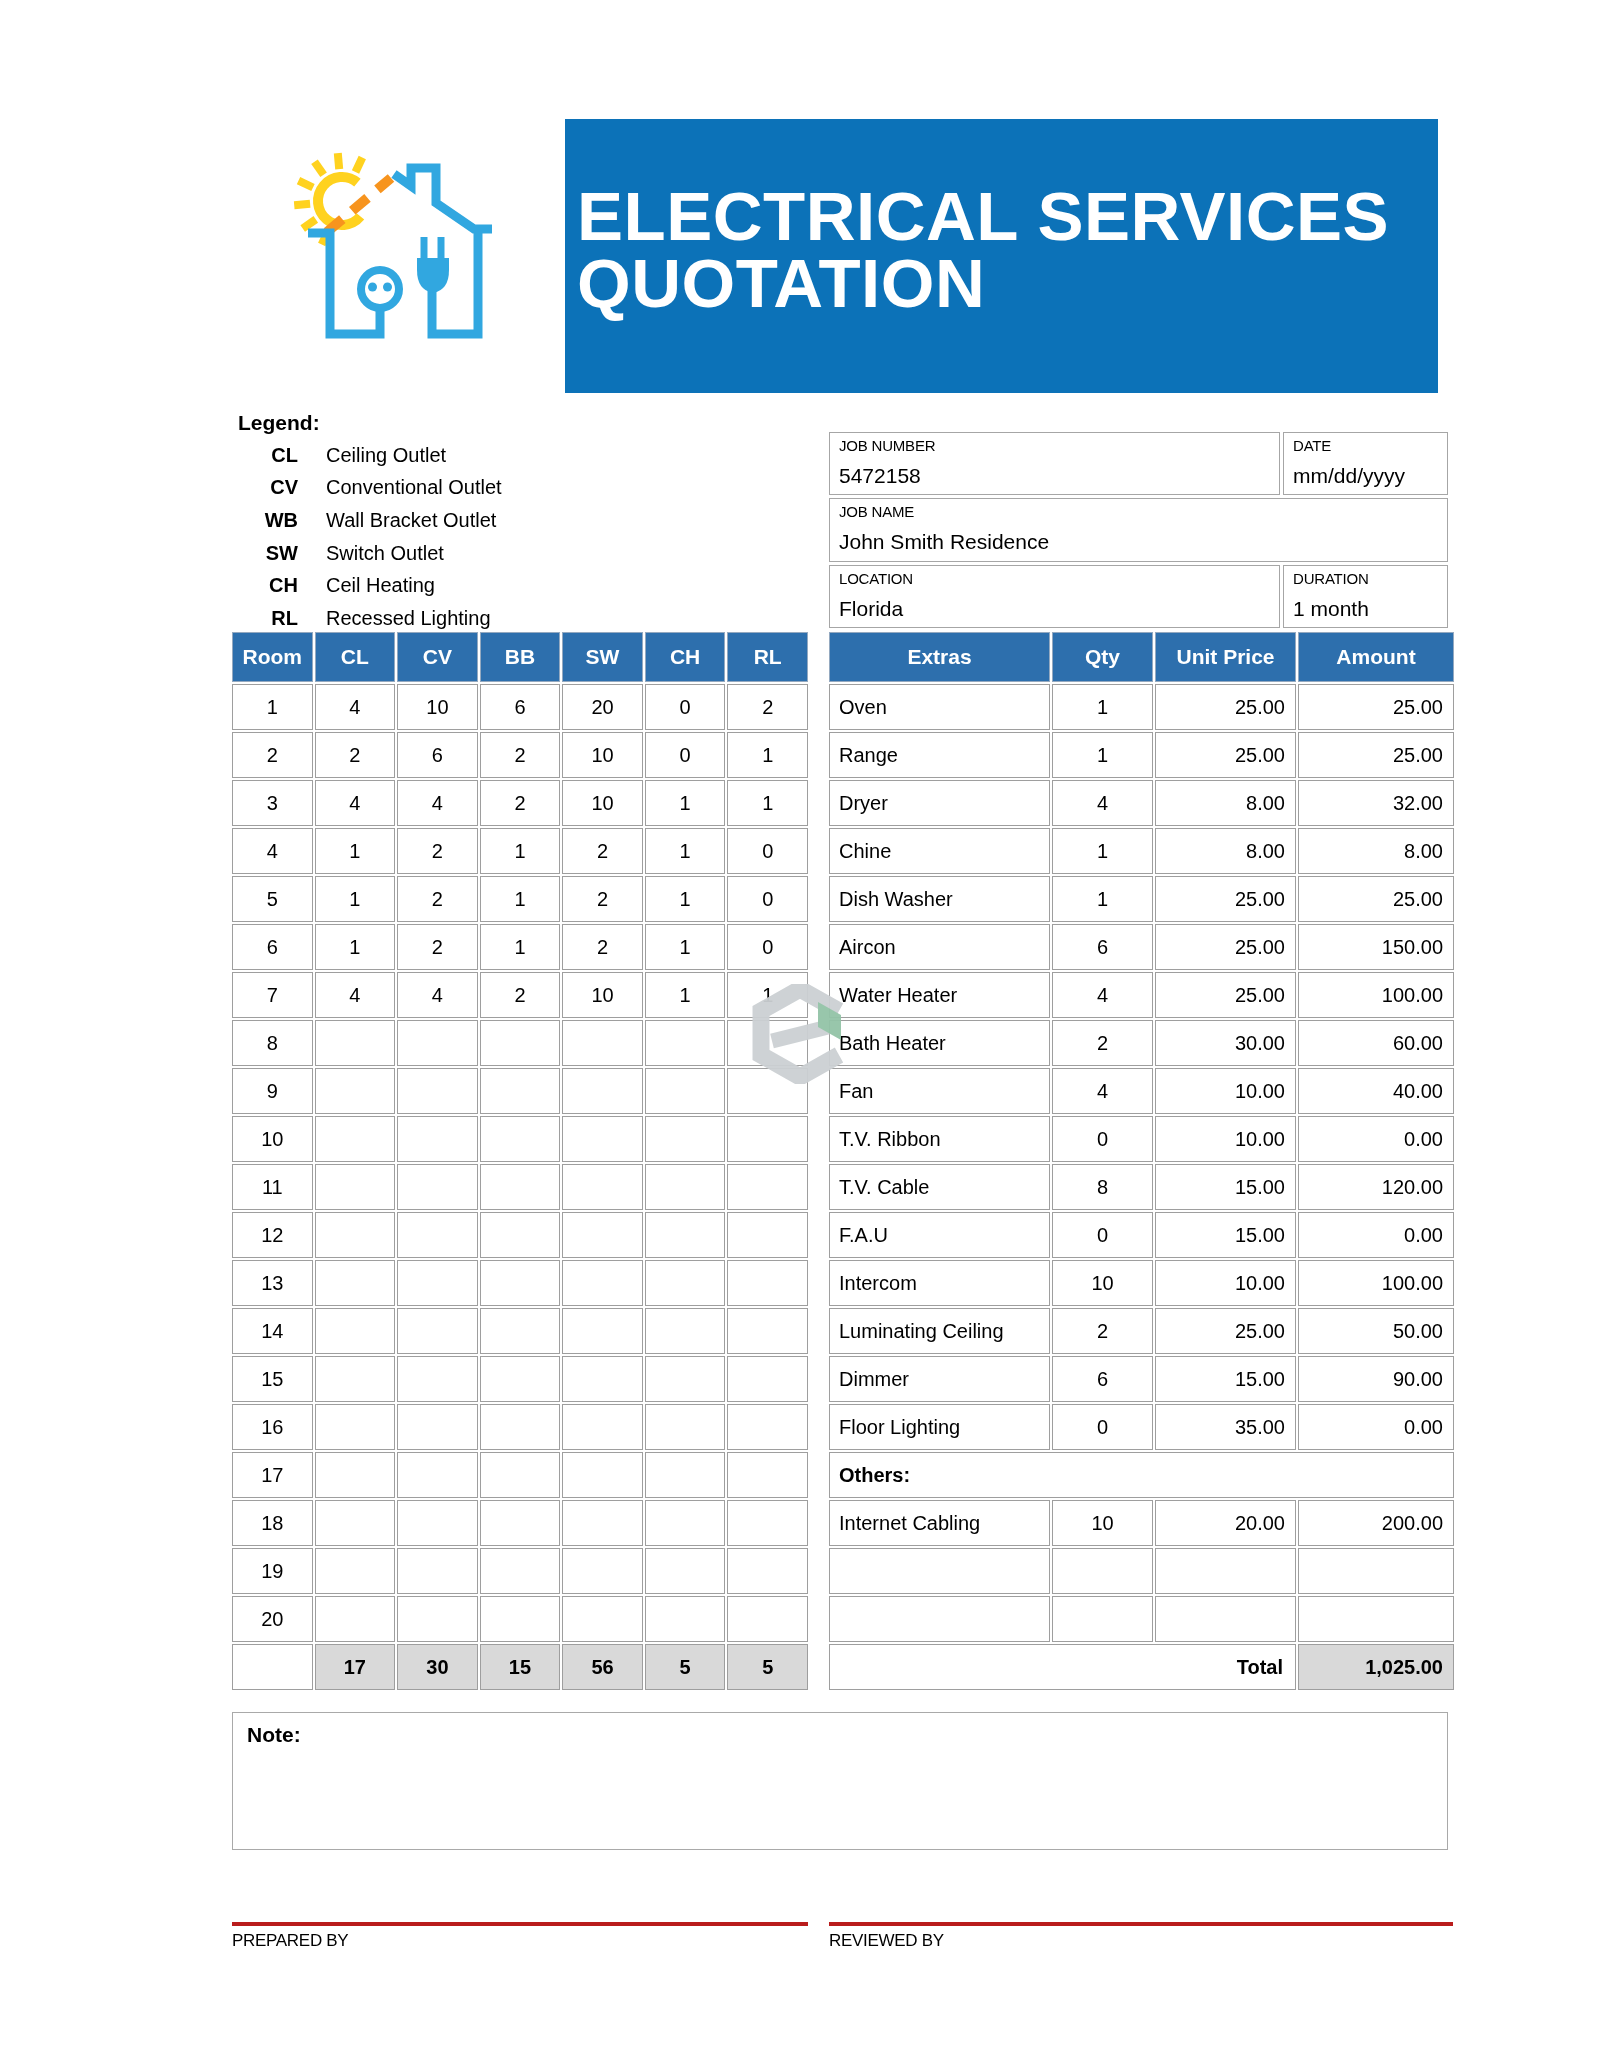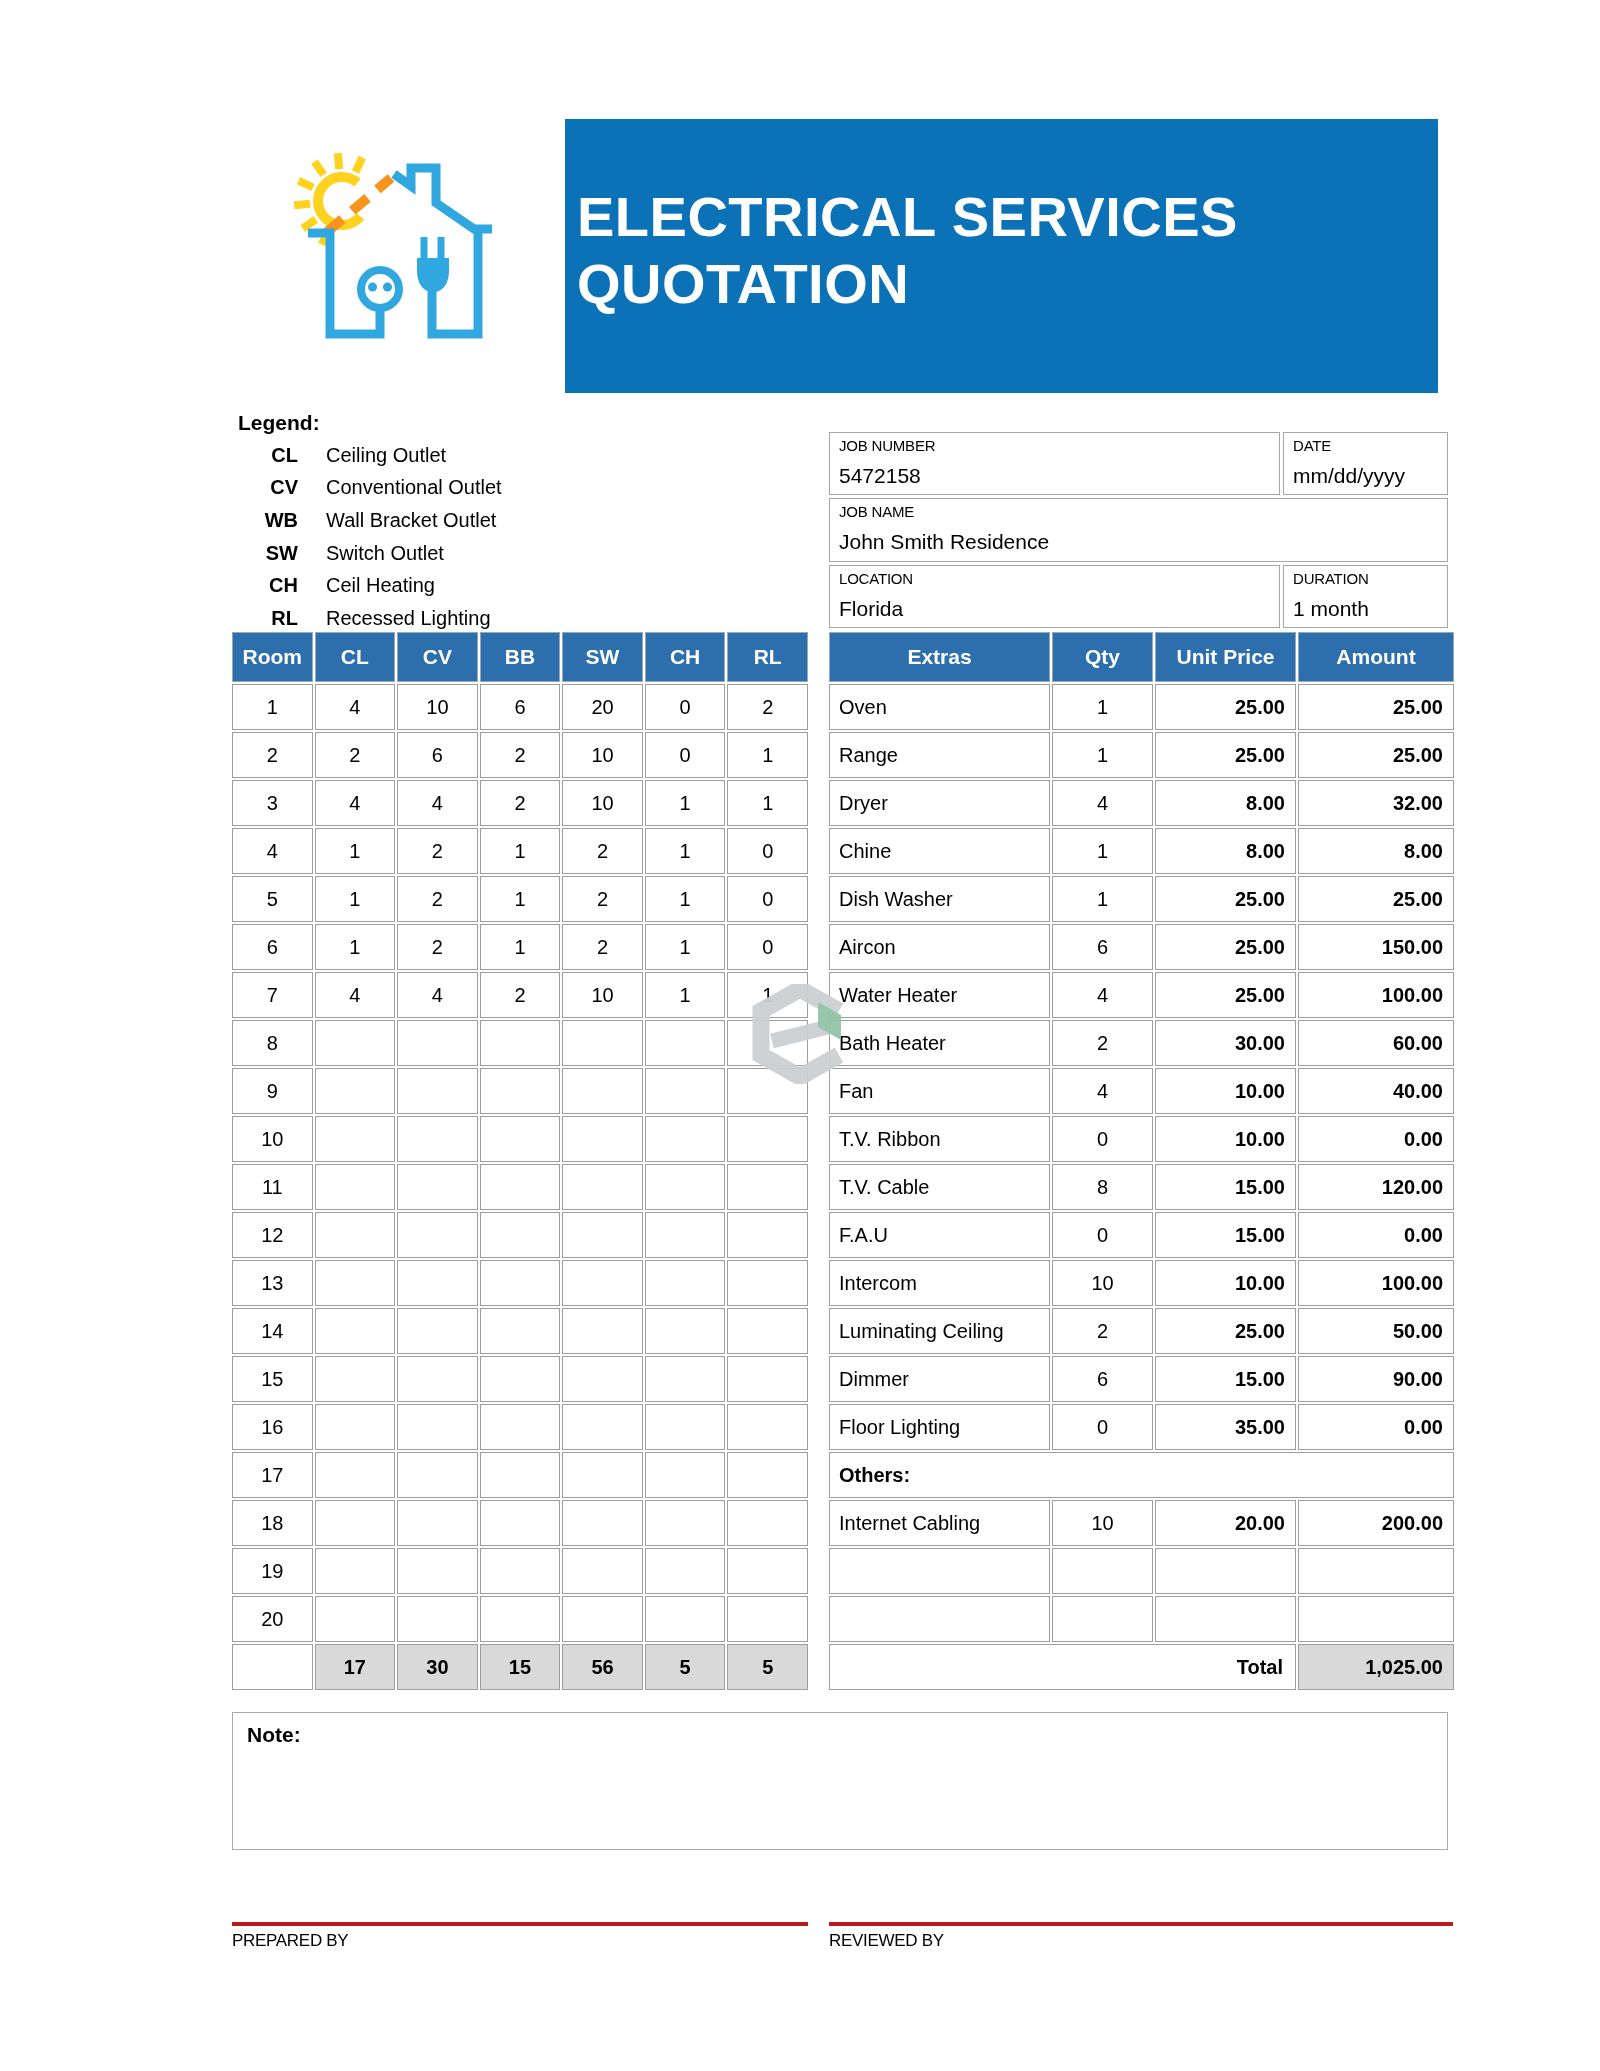--- a/index.html
+++ b/index.html
@@ -5,21 +5,21 @@
   html,body { margin:0; padding:0; background:#ffffff; }
   .page {
     position:relative; width:1600px; height:2071px; background:#fff;
     font-family:"Liberation Sans", sans-serif; color:#000; overflow:hidden;
   }
 
   
   .banner {
     position:absolute; left:565px; top:119px; width:873px; height:274px;
     background:#0c72b8; color:#fff; box-sizing:border-box;
-    padding:64px 0 0 12px; font-weight:bold; font-size:56px; line-height:67px;
+    padding:64px 0 0 12px; font-weight:bold; font-size:69px; line-height:67px;
     letter-spacing:0.5px;
   }
 
   
   .logo { position:absolute; left:264px; top:138px; }
 
   
   .legend { position:absolute; left:238px; top:406px; }
   .legend-title { font-size:21px; font-weight:bold; height:33px; line-height:33px; }
   .legend-item { display:flex; height:32.6px; align-items:center; font-size:20px; }
@@ -44,21 +44,21 @@
   #extras-table { left:827px; top:630px; width:625px; }
   .sheet th {
     background:#2d6fad; color:#fff; font-size:21px; font-weight:bold;
     border:1px solid #94a9c0; height:50px; box-sizing:border-box; text-align:center;
   }
   .sheet td {
     background:#fff; border:1px solid #9e9e9e; font-size:20px;
     height:46px; box-sizing:border-box; padding:0;
   }
   .c { text-align:center; }
-  .r { text-align:right; padding-right:10px !important;font-weight:bold; }
+  .r { text-align:right; padding-right:10px !important; }
   .name { padding-left:9px !important; }
   .bold { font-weight:bold; }
   .gray { background:#d9d9d9 !important; }
   .others-cell { font-weight:bold; padding-left:9px !important; }
   .total-label-cell { font-weight:bold; text-align:right; padding-right:12px !important; }
 
   
   .watermark { position:absolute; left:744px; top:984px; opacity:0.95; }
 
   

